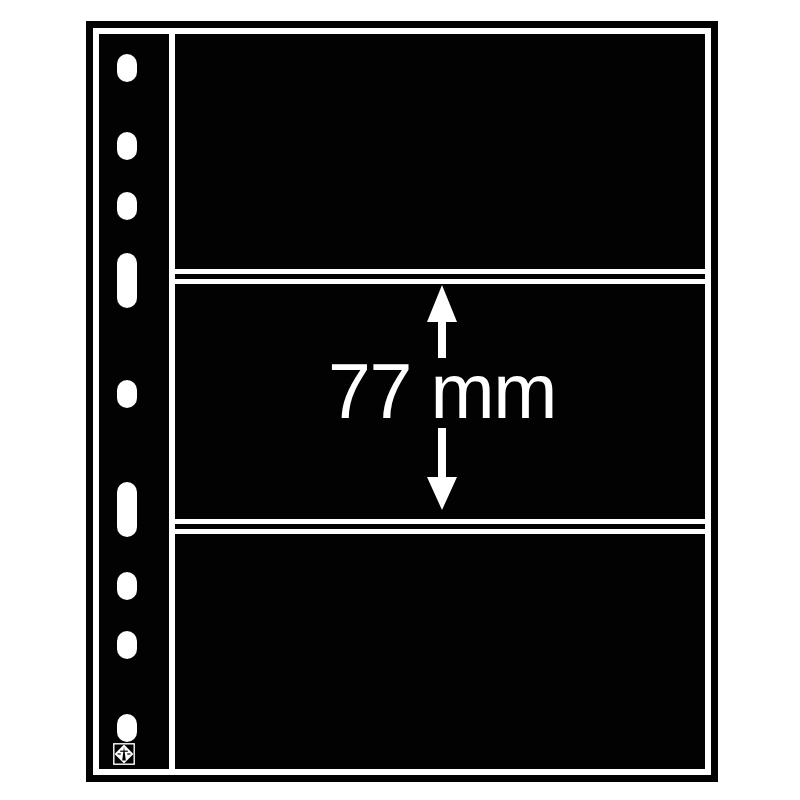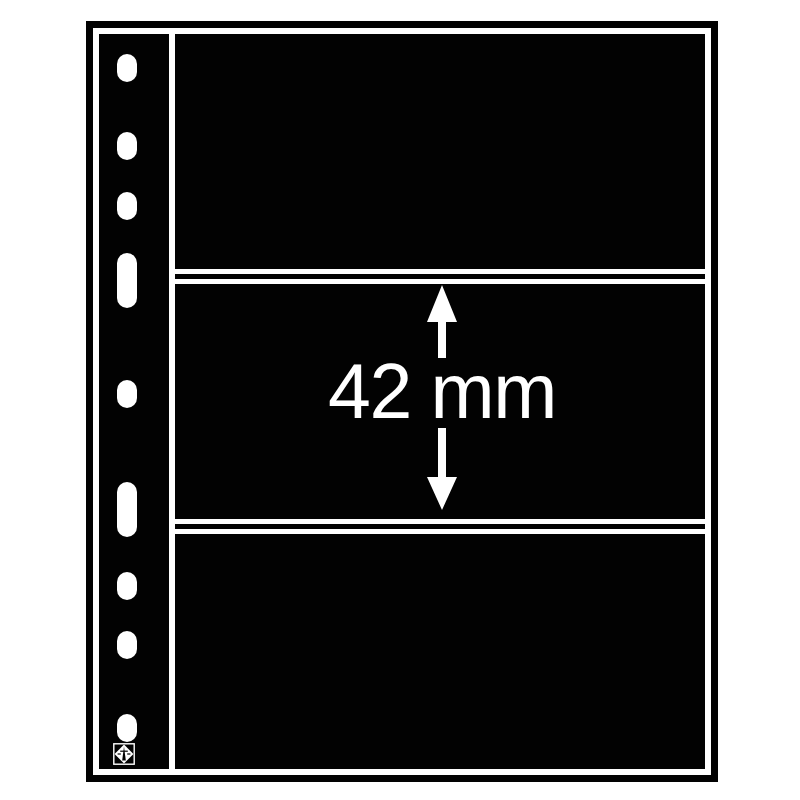--- a/index.html
+++ b/index.html
@@ -140,18 +140,18 @@
           <g fill="currentColor">
             <polygon points="267,251 252,288 282,288"></polygon>
             <rect x="263" y="286" width="8" height="38"></rect>
           </g>
           <g fill="currentColor">
             <rect x="263" y="394" width="8" height="50"></rect>
             <polygon points="252,443 282,443 267,476"></polygon>
           </g>
         </svg>
 
-        <div class="measurement-label">42 mm</div>
+        <div class="measurement-label">77 mm</div>
       </div>
 
     </div>
   </div>
 </div>
 
 </body></html>

